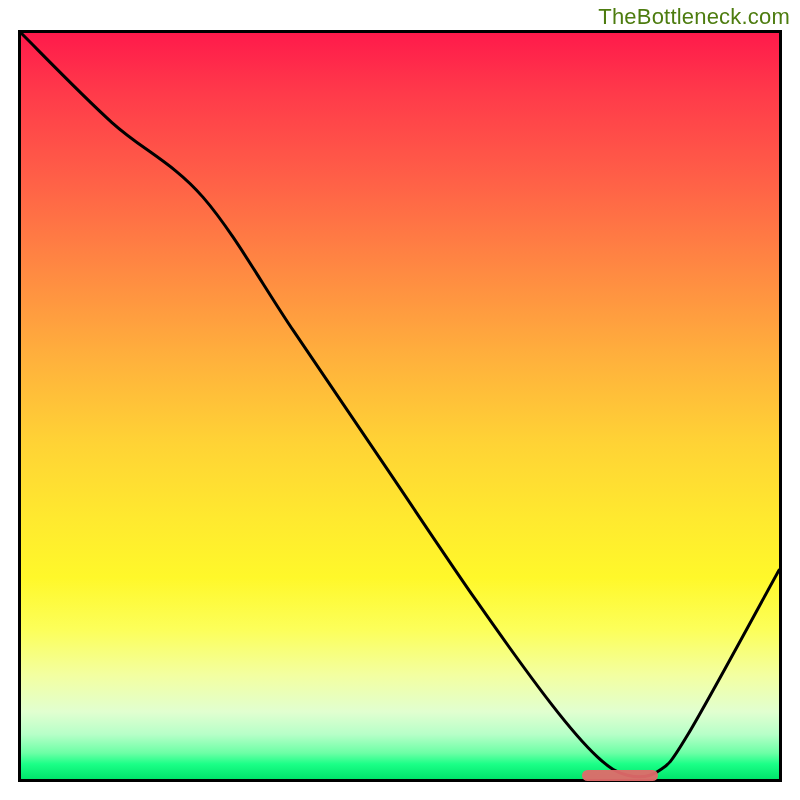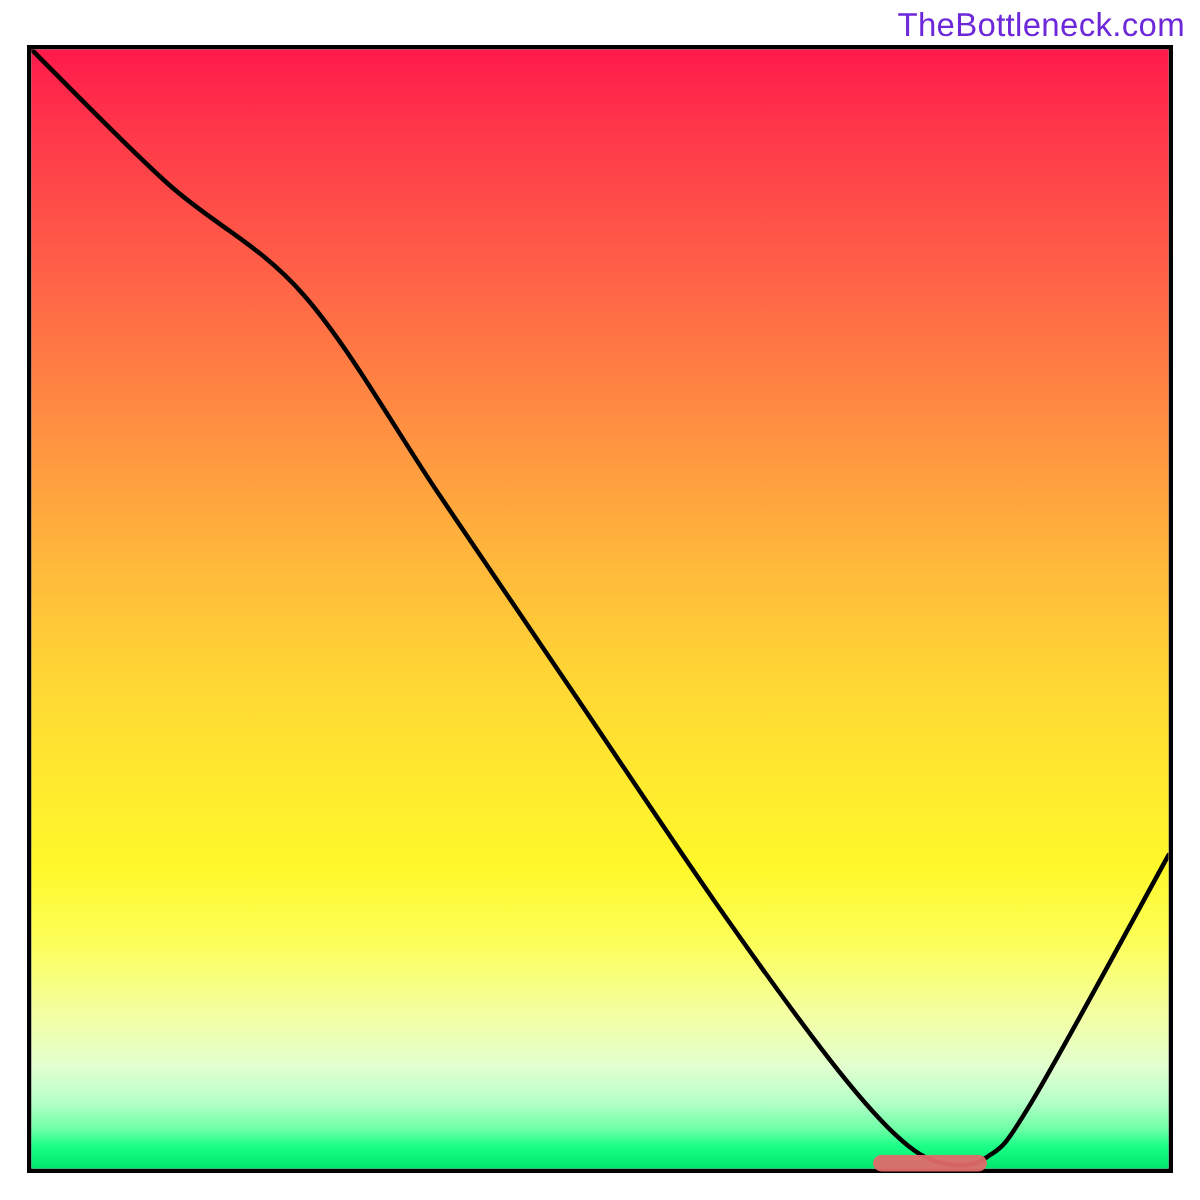--- a/index.html
+++ b/index.html
@@ -15,21 +15,21 @@
     position: relative;
     width: 800px;
     height: 800px;
   }
   .watermark {
     position: absolute;
     top: 4px;
     right: 10px;
     font-size: 22px;
     font-weight: 500;
-    color: #6d28d9;
+    color: #4d7c0f;
     letter-spacing: 0.2px;
   }
   .plot-frame {
     position: absolute;
     left: 18px;
     top: 30px;
     width: 764px;
     height: 752px;
     border: 3px solid #000000;
     box-sizing: border-box;

